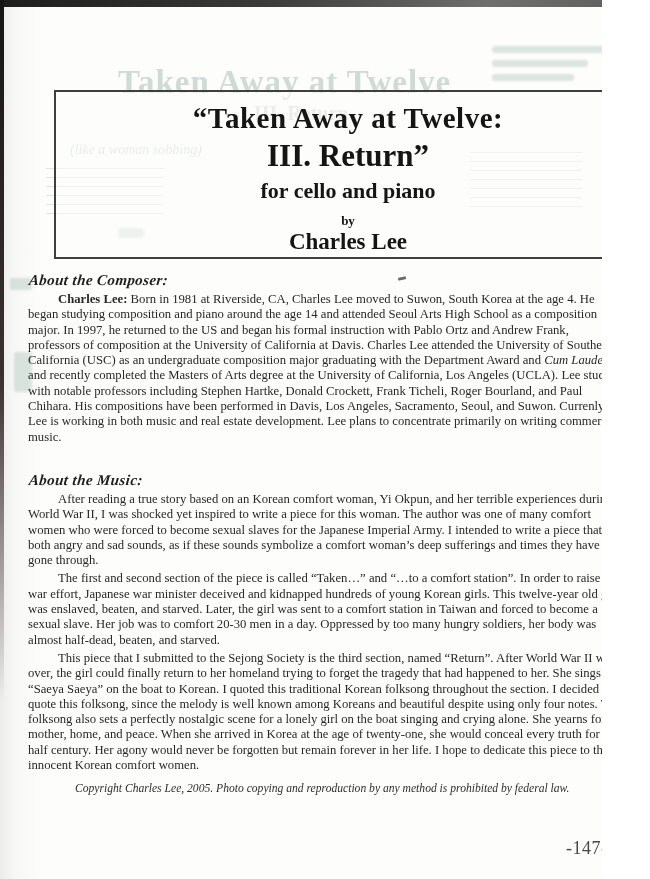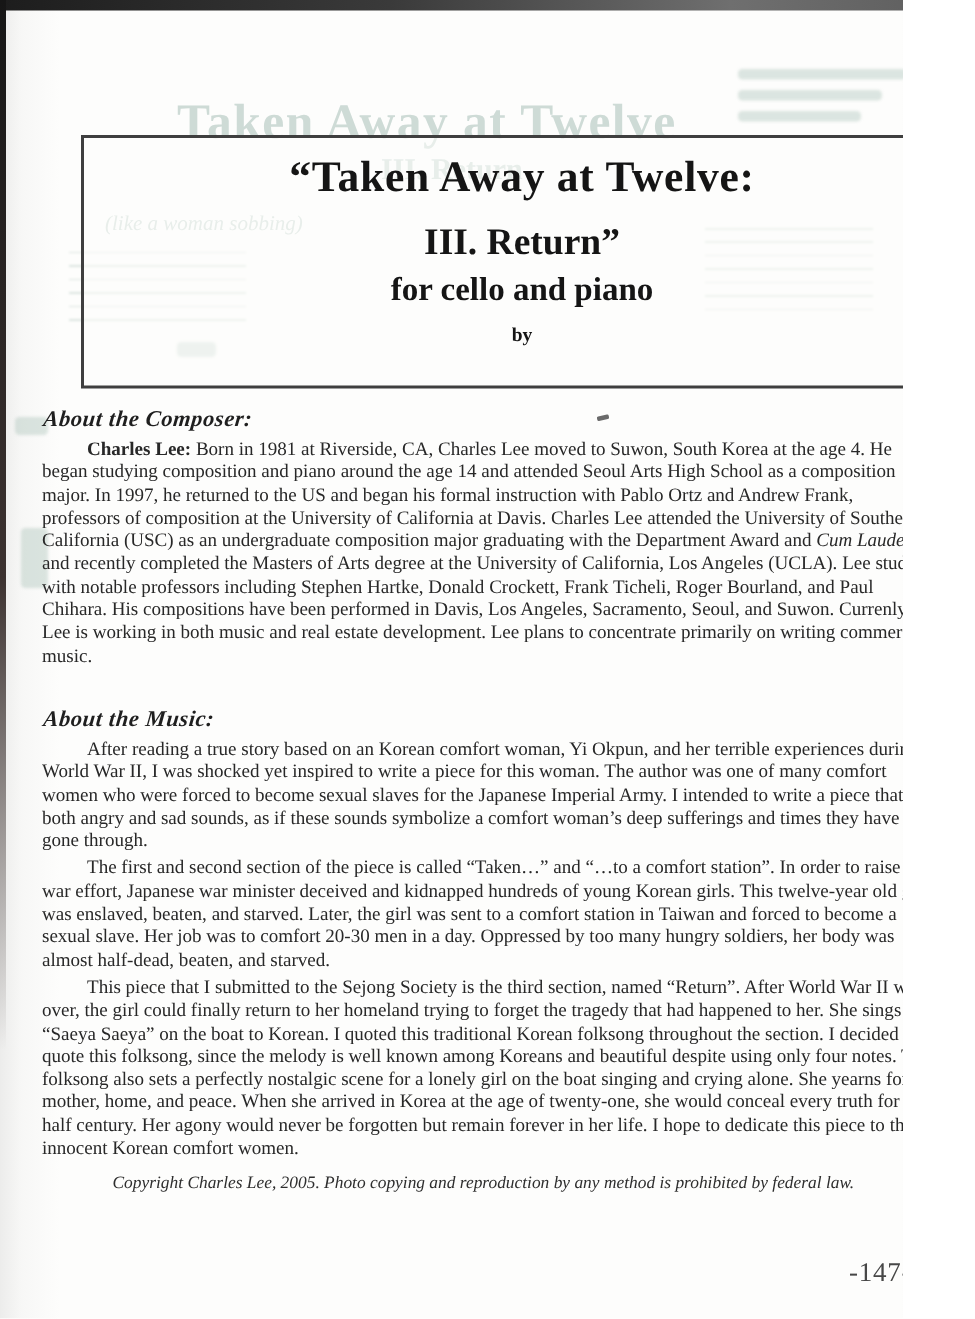--- a/index.html
+++ b/index.html
@@ -59,21 +59,21 @@
   
   .title-box {
     position: absolute; left: 54px; top: 90px; width: 544px; height: 165px;
     border: 2px solid #3f3f3f;
     display: flex; flex-direction: column; align-items: center;
     text-align: center; color: #151515;
     background: rgba(253,253,252,0.55);
     padding-left: 20px;
   }
   .title-line1 { margin-top: 10px; font-size: 29px; font-weight: bold; letter-spacing: 0.5px; }
-  .title-line2 { margin-top: 13px;  font-size: 25px; font-weight: bold; }
+  .title-line2 { margin-top: 3px;  font-size: 31px; font-weight: bold; }
   .title-sub   { margin-top: 4px;  font-size: 22px; font-weight: bold; }
   .title-by    { margin-top: 9px;  font-size: 13px; font-weight: bold; }
   .title-name  { margin-top: 0px;  font-size: 23px; font-weight: bold; }
   
   .content {
     position: absolute; left: 28px; top: 272px; width: 596px;
     color: #282828;
   }
   .script-heading {
     font-size: 15px; font-weight: bold; font-style: italic;
@@ -116,20 +116,21 @@
 
   <div class="scan-edge-top"></div>
   <div class="scan-edge-left"></div>
   <div class="stray-mark"></div>
 
   <div class="title-box">
     <div class="title-line1">“Taken Away at Twelve:</div>
     <div class="title-line2">III. Return”</div>
     <div class="title-sub">for cello and piano</div>
     <div class="title-by">by</div>
+    <div class="title-name">Charles Lee</div>
   </div>
 
   <div class="content">
     <div class="script-heading">About the Composer:</div>
     <p class="body-para"><span style="font-weight: bold;">Charles Lee:</span><span> Born in 1981 at Riverside, CA, Charles Lee moved to Suwon, South Korea at the age 4. He began studying composition and piano around the age 14 and attended Seoul Arts High School as a composition major. In 1997, he returned to the US and began his formal instruction with Pablo Ortz and Andrew Frank, professors of composition at the University of California at Davis. Charles Lee attended the University of Southern California (USC) as an undergraduate composition major graduating with the Department Award and </span><span style="font-style: italic;">Cum Laude</span><span>, and recently completed the Masters of Arts degree at the University of California, Los Angeles (UCLA). Lee studied with notable professors including Stephen Hartke, Donald Crockett, Frank Ticheli, Roger Bourland, and Paul Chihara. His compositions have been performed in Davis, Los Angeles, Sacramento, Seoul, and Suwon. Currenly, Lee is working in both music and real estate development. Lee plans to concentrate primarily on writing commercial music.</span></p>
 
     <div class="script-heading music-heading">About the Music:</div>
     <p class="body-para">After reading a true story based on an Korean comfort woman, Yi Okpun, and her terrible experiences during World War II, I was shocked yet inspired to write a piece for this woman. The author was one of many comfort women who were forced to become sexual slaves for the Japanese Imperial Army. I intended to write a piece that has both angry and sad sounds, as if these sounds symbolize a comfort woman’s deep sufferings and times they have gone through.</p>
     <p class="body-para">The first and second section of the piece is called “Taken…” and “…to a comfort station”. In order to raise the war effort, Japanese war minister deceived and kidnapped hundreds of young Korean girls. This twelve-year old girl was enslaved, beaten, and starved. Later, the girl was sent to a comfort station in Taiwan and forced to become a sexual slave. Her job was to comfort 20-30 men in a day. Oppressed by too many hungry soldiers, her body was almost half-dead, beaten, and starved.</p>
     <p class="body-para">This piece that I submitted to the Sejong Society is the third section, named “Return”.  After World War II was over, the girl could finally return to her homeland trying to forget the tragedy that had happened to her. She sings “Saeya Saeya” on the boat to Korean. I quoted this traditional Korean folksong throughout the section. I decided to quote this folksong, since the melody is well known among Koreans and beautiful despite using only four notes. The folksong also sets a perfectly nostalgic scene for a lonely girl on the boat singing and crying alone. She yearns for mother, home, and peace. When she arrived in Korea at the age of twenty-one, she would conceal every truth for a half century. Her agony would never be forgotten but remain forever in her life. I hope to dedicate this piece to the innocent Korean comfort women.</p>

